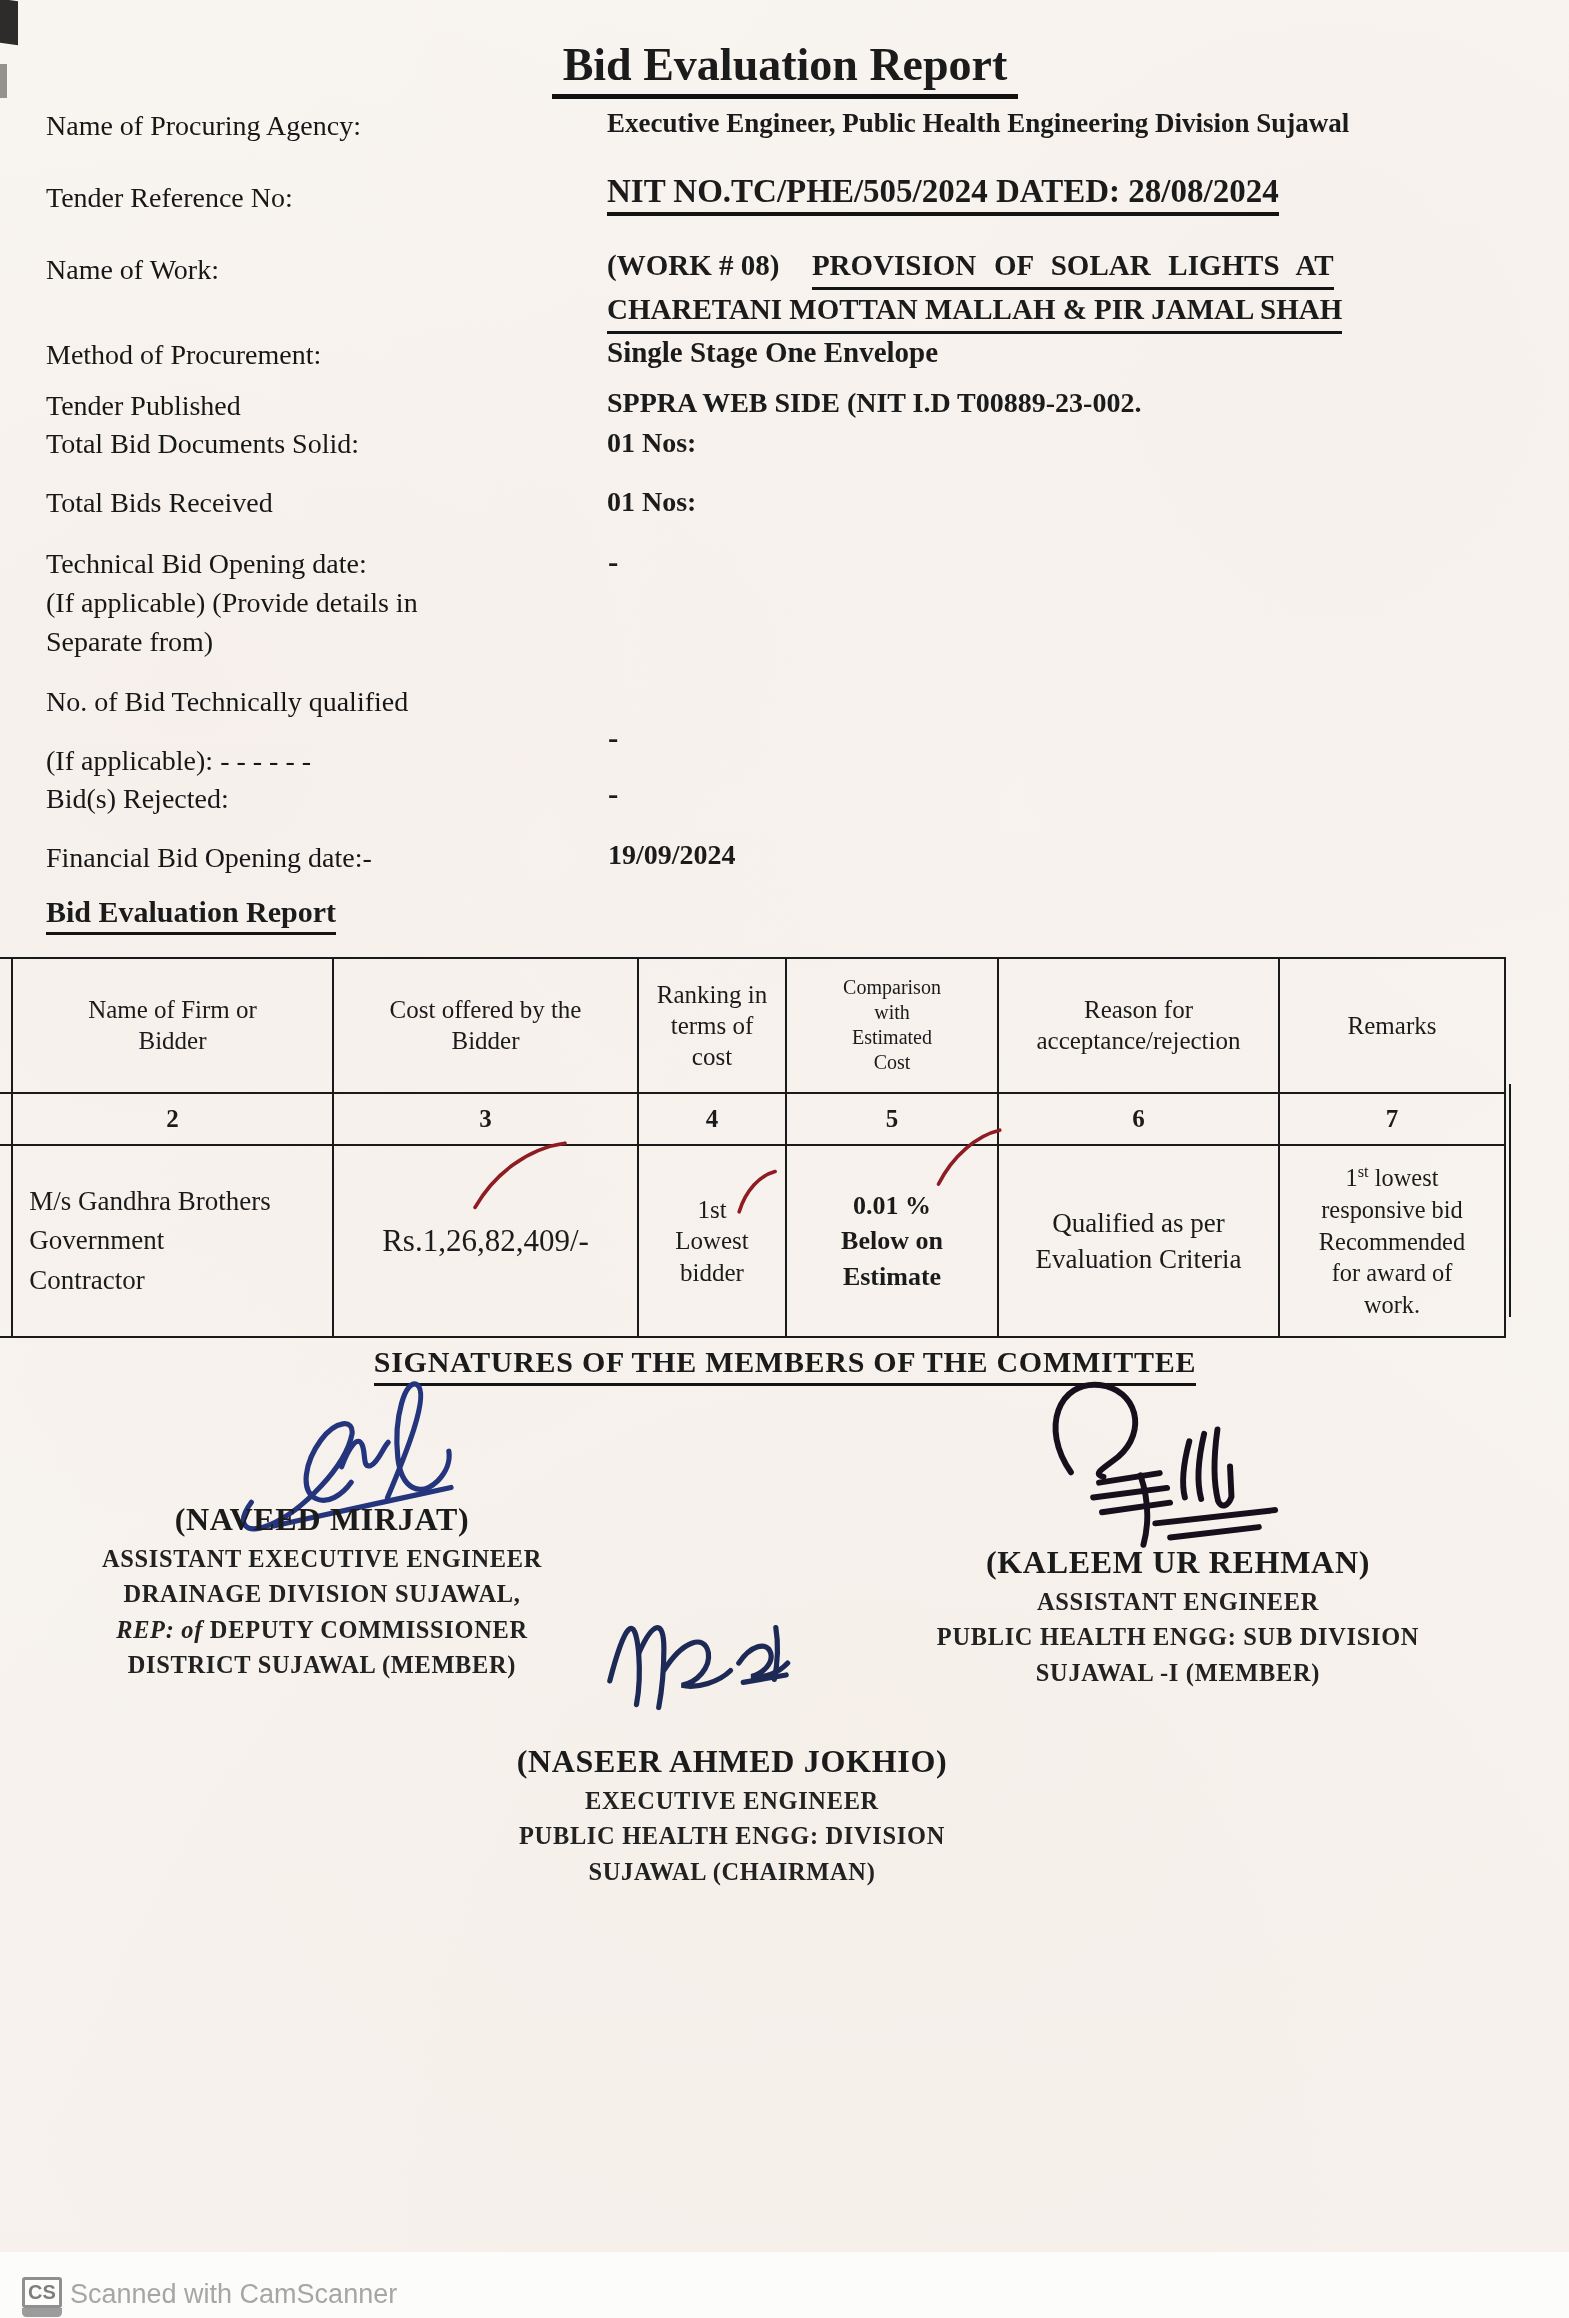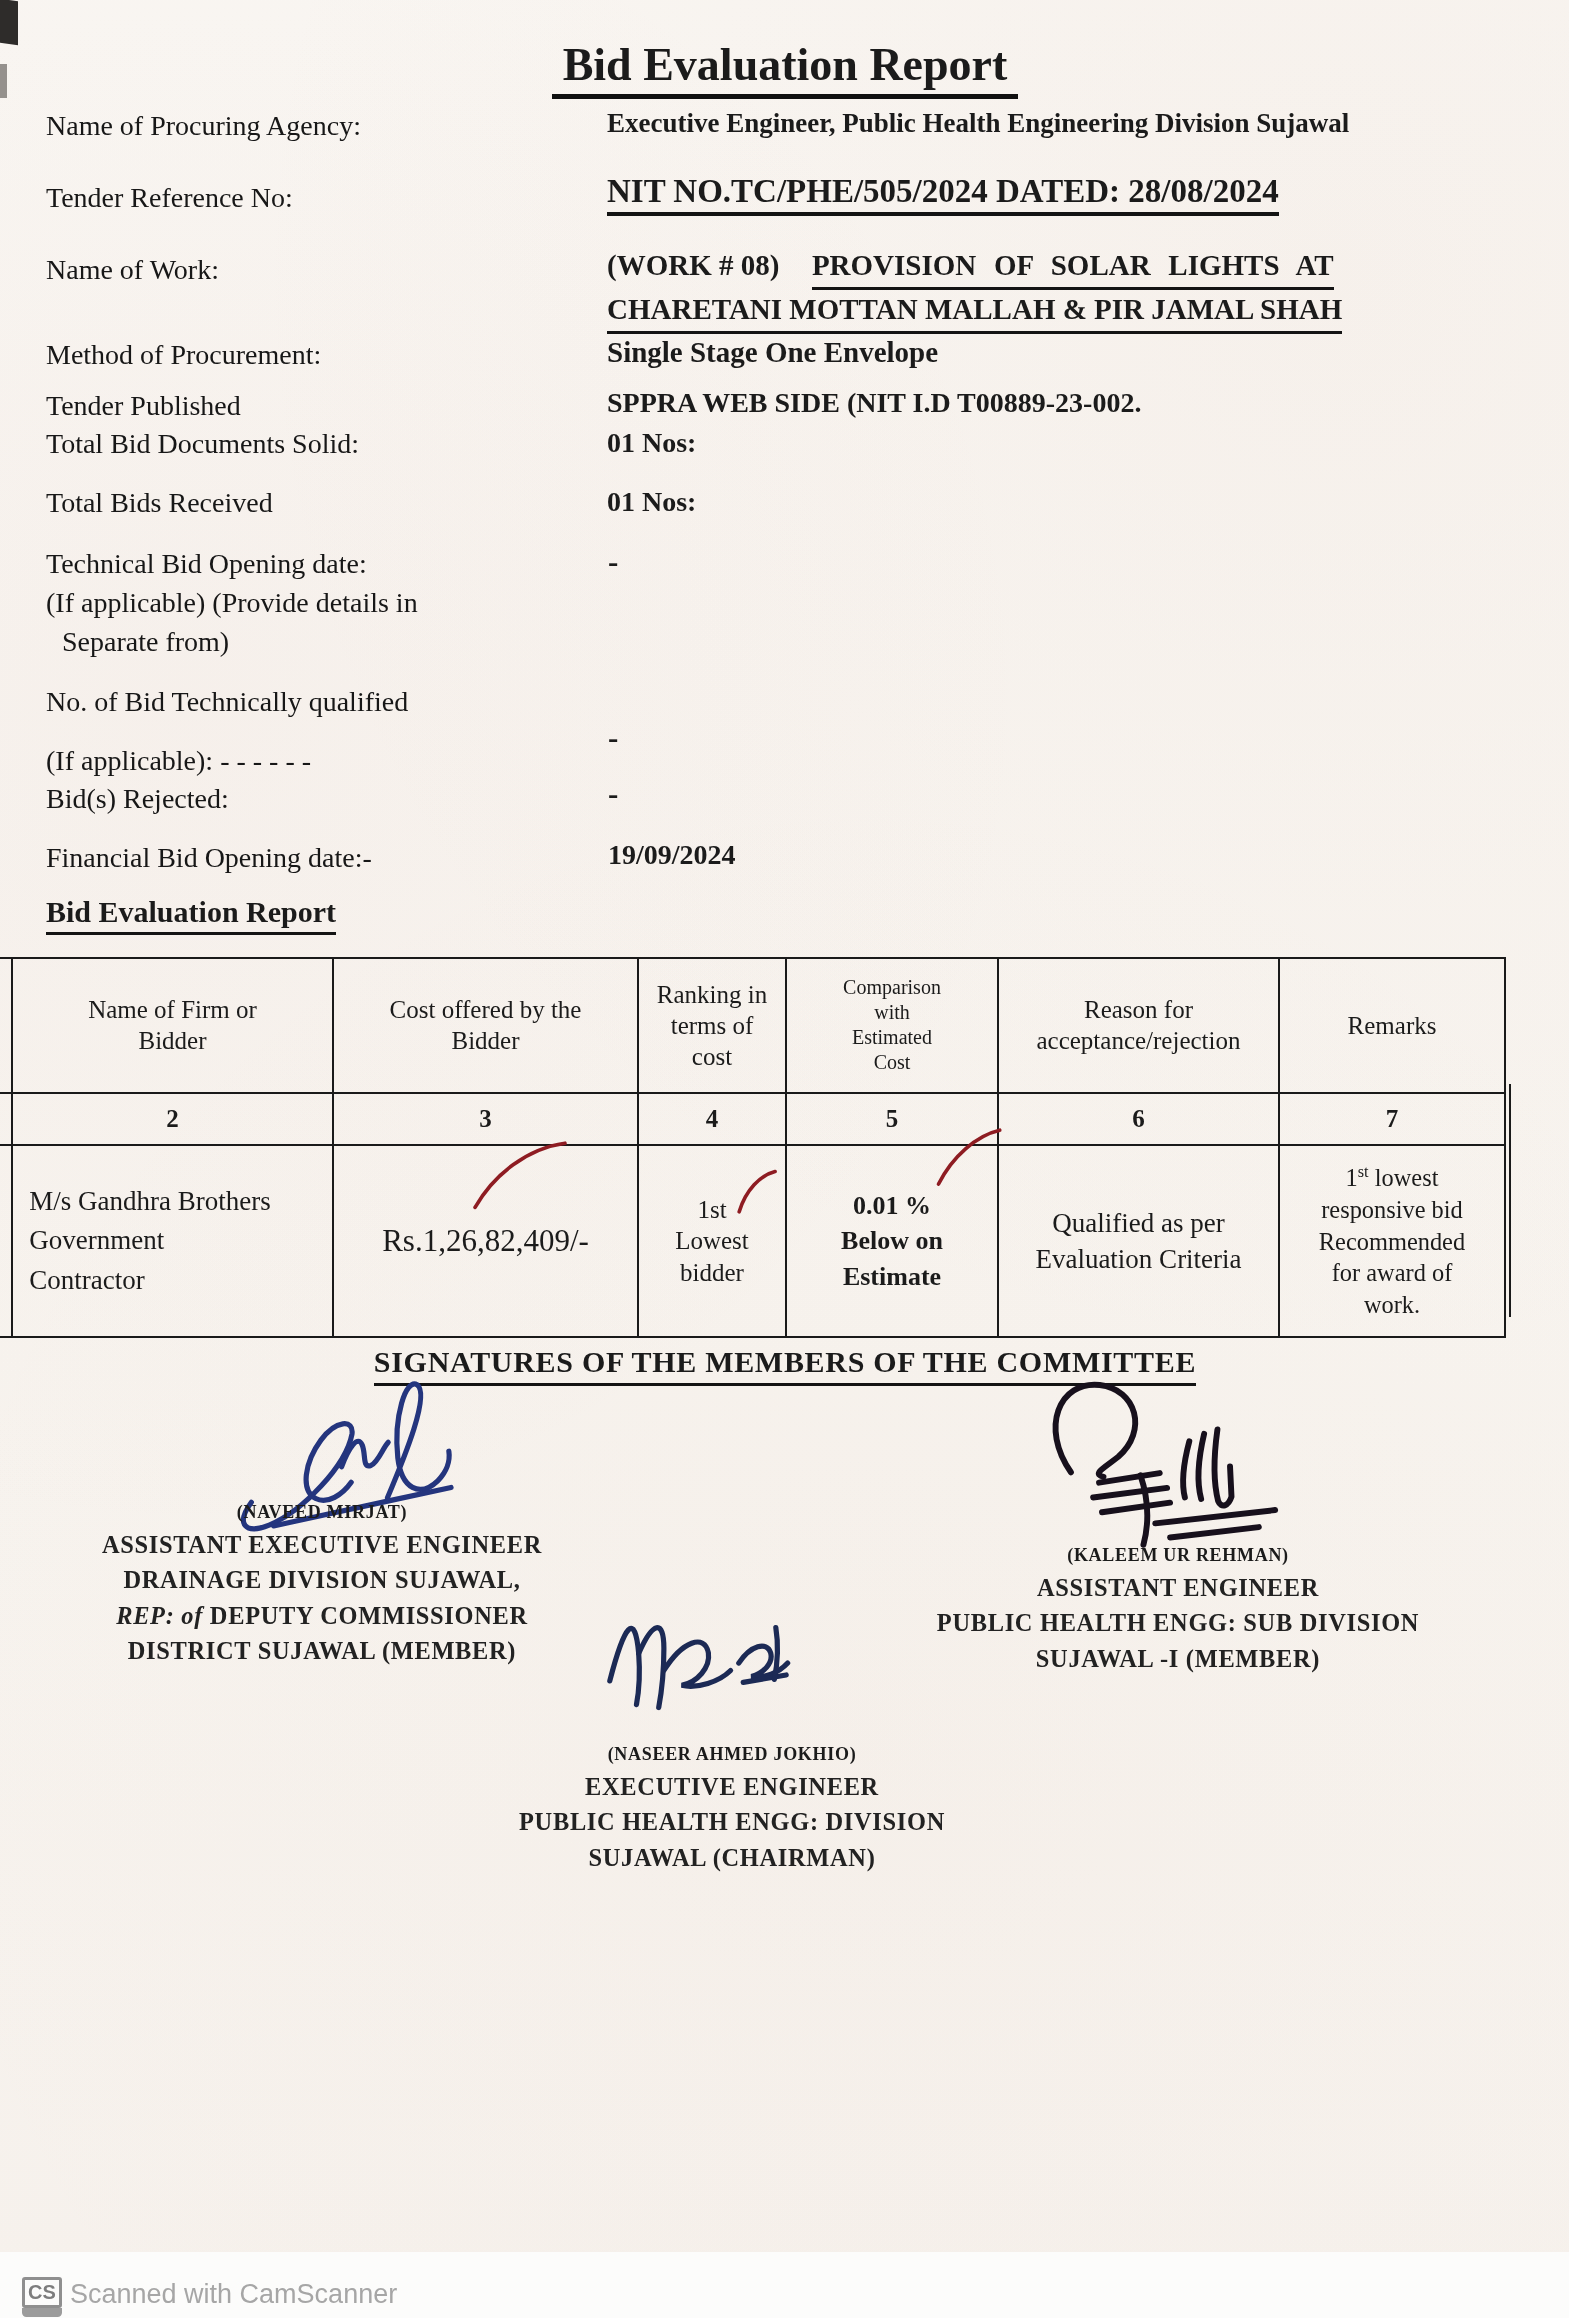--- a/index.html
+++ b/index.html
@@ -26,21 +26,21 @@
   table.ev td{border:2.2px solid #1a1a1a;text-align:center;vertical-align:middle;font-size:25px;line-height:1.25;padding:4.4px 6px;}
   td.numrow{font-size:27px;font-weight:bold;height:41px;}
   td.hdr{height:124px;}
   td.data{height:182px;}
   .firmcell{text-align:left !important;padding-left:16.3px !important;font-size:27px !important;line-height:1.45 !important;margin-left:32px;}
   .costcell{font-size:31px !important;border-radius:9px;}
   .cmpcell{font-weight:bold;font-size:26px !important;line-height:1.35 !important;}
   .rsncell{font-size:27px !important;line-height:1.35 !important;}
   .remcell{font-size:24.4px !important;line-height:1.3 !important;}
   .sigblock{text-align:center;line-height:1.0;}
-  .sigblock .nm{font-size:18px;font-weight:bold;letter-spacing:0.7px;margin-bottom:12px;}
+  .sigblock .nm{font-size:32px;font-weight:bold;letter-spacing:0.7px;margin-bottom:12px;}
   .sigblock .ln{font-size:24.4px;font-weight:600;letter-spacing:0.7px;margin-bottom:11px;color:#222;}
   .it{font-style:italic;}
   .footer-strip{left:0;top:2252px;width:1570px;height:67px;background:#fcfcfb;}
   .cs-box{left:22px;top:2277px;width:34px;height:25px;border:3px solid #8f8f8f;border-radius:3px;
           display:flex;align-items:center;justify-content:center;
           font-family:"Liberation Sans",sans-serif;font-weight:bold;font-size:20px;color:#7d7d7d;}
   .cs-tab{left:22px;top:2308px;width:40px;height:9px;background:#9c9c9c;border-radius:0 0 4.4px 4.4px;}
   .cs-text{left:70px;top:2279px;font-family:"Liberation Sans","DejaVu Sans",sans-serif;font-size:27px;color:#a6a6a6;white-space:nowrap;}
   .scanmark1{left:0;top:0;width:18px;height:44px;background:#2e2c2a;transform:skewY(8deg);}
   .scanmark2{left:0;top:64px;width:6.7px;height:34px;background:#6b6662;opacity:.7;}
@@ -82,21 +82,21 @@
   <div class="abs lbl" style="left:46px;top:391px;">Tender Published</div>
   <div class="abs val b" style="left:607px;top:388px;">SPPRA WEB SIDE (NIT I.D T00889-23-002.</div>
   <div class="abs lbl" style="left:46px;top:429px;">Total Bid Documents Solid:</div>
   <div class="abs val" style="left:607px;top:428px;font-weight:600;">01 Nos:</div>
 
   <div class="abs lbl" style="left:46px;top:488px;">Total Bids Received</div>
   <div class="abs val" style="left:607px;top:487px;font-weight:600;">01 Nos:</div>
 
   <div class="abs lbl" style="left:46px;top:549px;">Technical Bid Opening date:</div>
   <div class="abs lbl" style="left:46px;top:588px;">(If applicable) (Provide details in</div>
-  <div class="abs lbl" style="left:46px;top:627px;margin-left:16px;">Separate from)</div>
+  <div class="abs lbl" style="left:46px;top:627px;">Separate from)</div>
   <div class="abs val b" style="left:608px;top:546px;font-size:31px;">-</div>
 
   <div class="abs lbl" style="left:46px;top:687px;">No. of Bid Technically qualified</div>
   <div class="abs lbl" style="left:46px;top:722px;margin-top:24px;">(If applicable): - - - - - -</div>
   <div class="abs val b" style="left:608px;top:722px;font-size:31px;">-</div>
 
   <div class="abs lbl" style="left:46px;top:784px;">Bid(s) Rejected:</div>
   <div class="abs val b" style="left:608px;top:778px;font-size:31px;">-</div>
 
   <div class="abs lbl" style="left:46px;top:843px;">Financial Bid Opening date:-</div>

